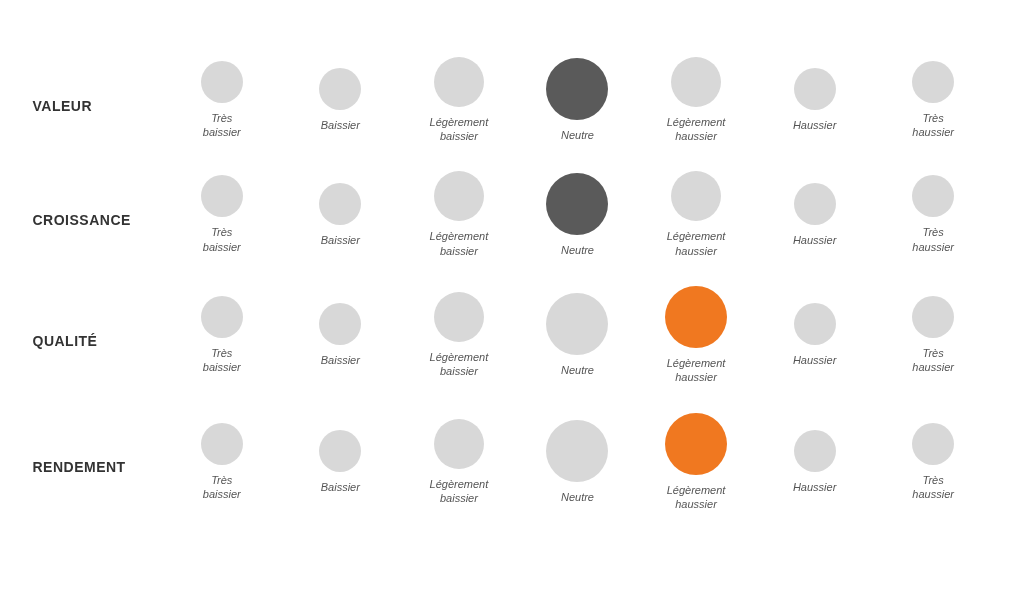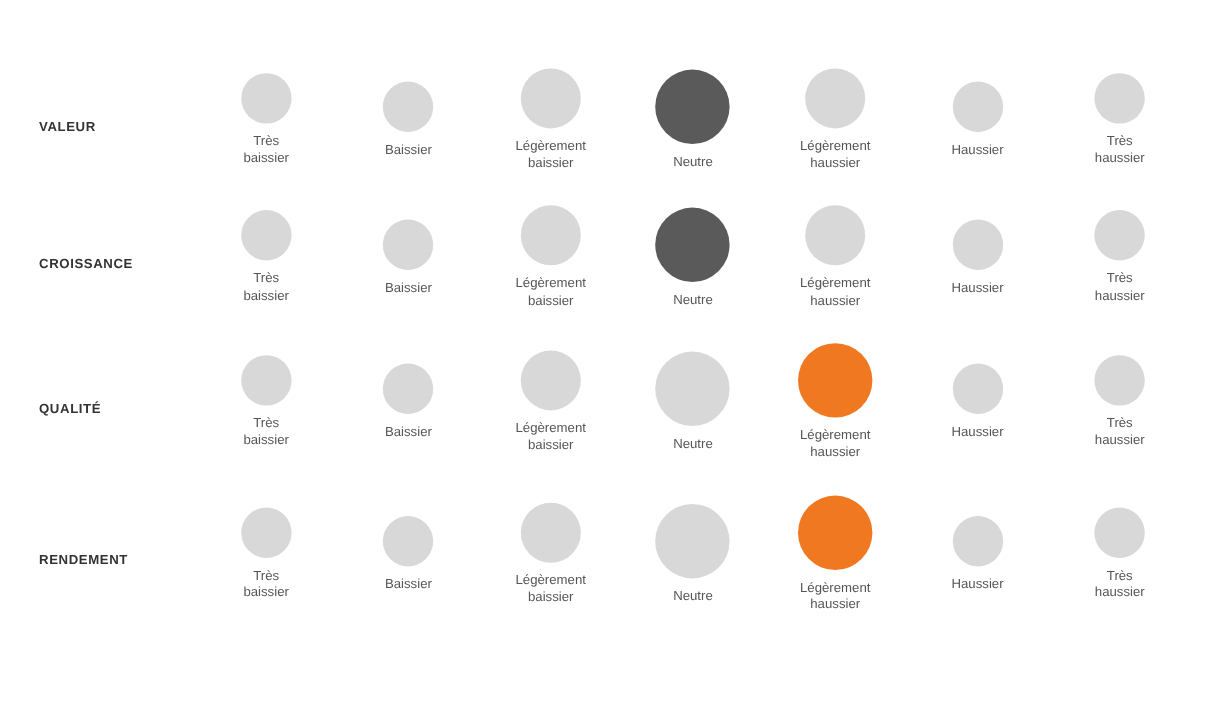--- a/index.html
+++ b/index.html
@@ -18,31 +18,32 @@
       padding: 20px 10px;
     }
     .row {
       display: flex;
       align-items: center;
       margin-bottom: 10px;
     }
     .row-label {
       width: 130px;
       font-weight: bold;
-      font-size: 11px;
+      font-size: 14px;
       color: #333;
       letter-spacing: 0.5px;
       flex-shrink: 0;
       margin-top: 11px;
     }
     .circles-row {
       display: flex;
       flex: 1;
       justify-content: space-around;
       align-items: center;
+      font-style: italic;
     }
     .circle-item {
       display: flex;
       flex-direction: column;
       align-items: center;
       width: 110px;
     }
     .circle {
       border-radius: 50%;
       margin-bottom: 8px;

